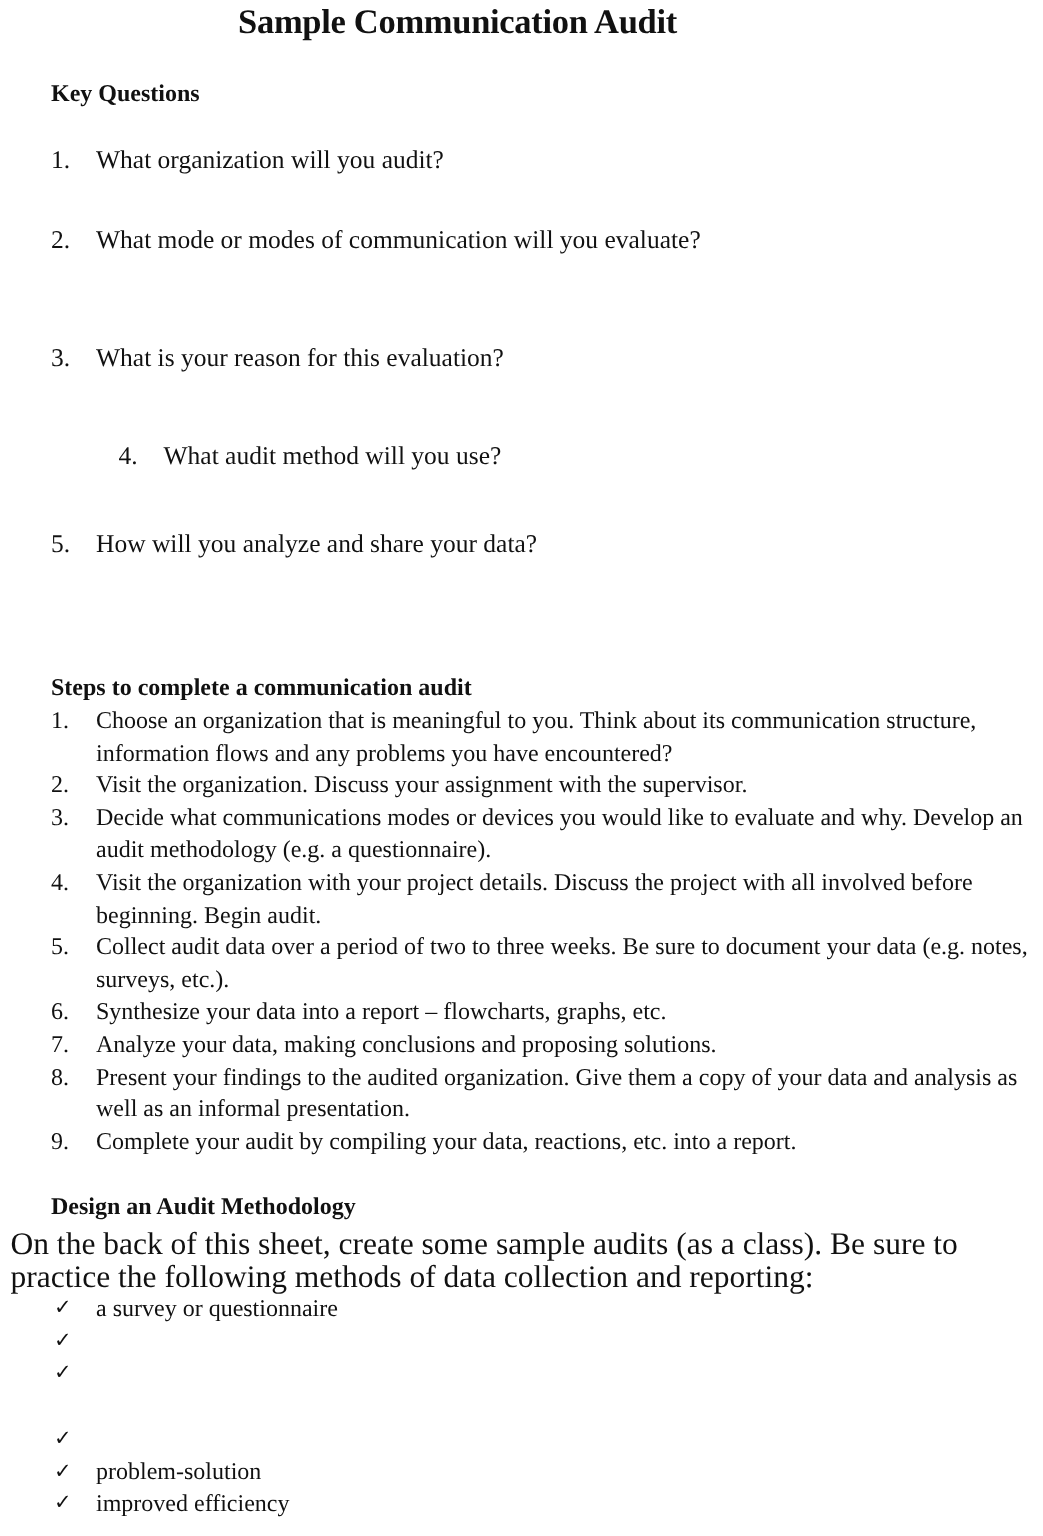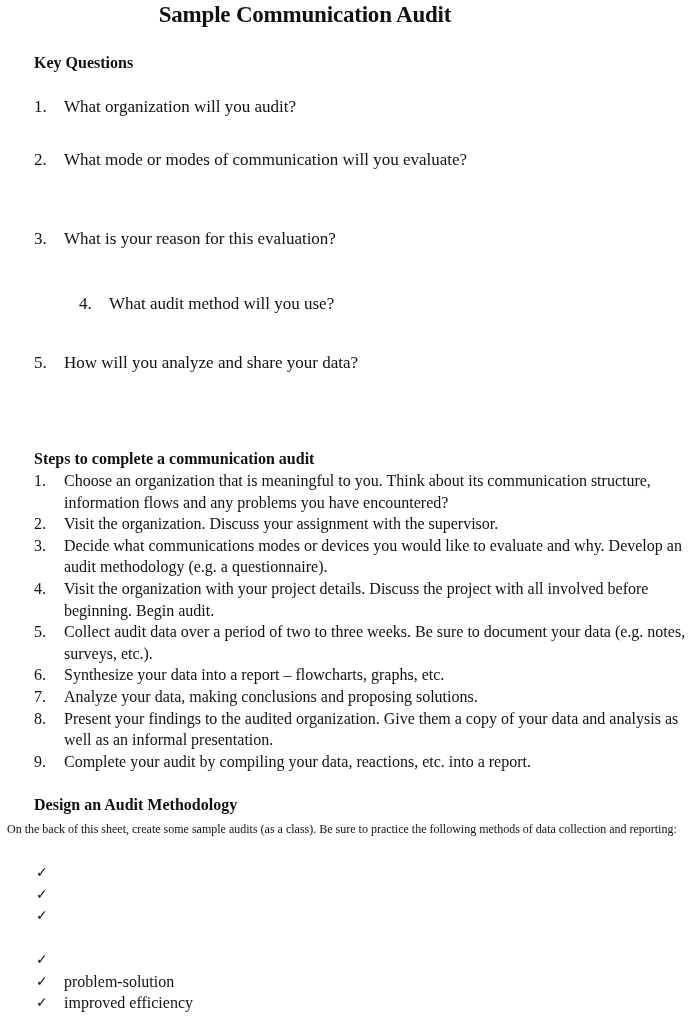--- a/index.html
+++ b/index.html
@@ -17,21 +17,21 @@
   .q {
     position: absolute; left: 34px; font-size: 17px; line-height: 20px;
   }
   .q .num { display: inline-block; width: 30px; }
   .steps { position: absolute; left: 34px; top: 470px; width: 660px; }
   .step { display: flex; font-size: 16px; line-height: 21.6px; }
   .step .num { width: 30px; flex: none; }
   .step .txt { width: 630px; }
   .para {
     position: absolute; left: 7px; top: 818px; width: 688px;
-    font-size: 12px; line-height: 22px;
+    font-size: 21px; line-height: 22px;
   }
   .checks { position: absolute; left: 36px; width: 600px; }
   .check { display: flex; font-size: 16px; line-height: 21.5px; }
   .check .mark { width: 28px; flex: none; font-family: "DejaVu Sans", sans-serif; font-size: 14px; }
 </style>
 </head>
 <body>
 
 <div class="title">Sample Communication Audit</div>
 
@@ -93,20 +93,21 @@
       <span class="txt">Complete your audit by compiling your data, reactions, etc. into a report.</span>
     </div>
 </div>
 
 <div class="h2" style="top:795px;">Design an Audit Methodology</div>
 <div class="para">On the back of this sheet, create some sample audits (as a class).  Be sure to practice the following methods of data collection and reporting:</div>
 
 <div class="checks" style="top:862px;">
   <div class="check">
       <span class="mark">✓</span>
+      <span>a survey or questionnaire</span>
     </div>
   <div class="check">
       <span class="mark">✓</span>
     </div>
   <div class="check">
       <span class="mark">✓</span>
     </div>
 </div>
 
 <div class="checks" style="top:949px;">

